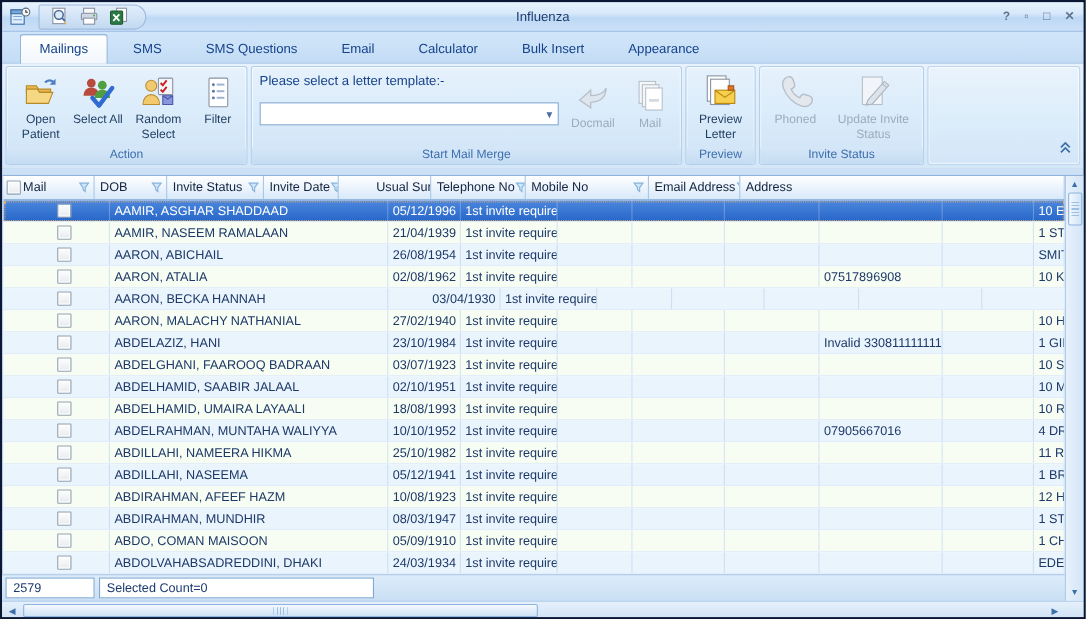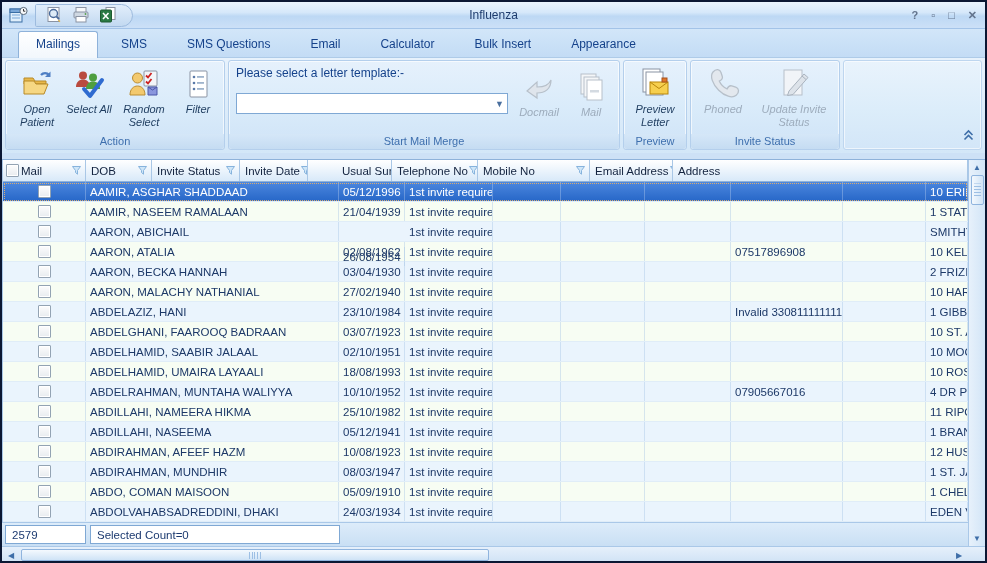--- a/index.html
+++ b/index.html
@@ -62,21 +62,21 @@
   .rgroup-body{flex:1;display:flex;align-items:stretch;padding:1px 3px;}
   .rgroup-title{
     height:15px;line-height:14px;text-align:center;font-size:11px;color:#3e6fae;
     background:linear-gradient(#d5e7f8,#c5dcf2);border-radius:0 0 3px 3px;cursor:default;
   }
   .bb{
     display:flex;flex-direction:column;align-items:center;padding-top:3px;
     font-size:11px;line-height:1.15;text-align:center;color:#1e3c5f;border-radius:3px;cursor:default;
   }
   .bb .ric{height:38px;display:flex;align-items:center;justify-content:center;}
-  .bb .lbl{width:100%;font-style:italic;}
+  .bb .lbl{width:100%;}
   .bb.disabled{color:#9dacbc;}
   .mm-body{padding:4px 7px;gap:4px;}
   .mm-left{display:flex;flex-direction:column;padding-top:1px;width:272px;}
   .mm-label{font-size:12px;color:#15428b;cursor:default;}
   .combo{
     margin-top:13px;height:21px;border:1px solid #7fa8d4;background:#fff;
     display:flex;align-items:center;position:relative;
   }
   .combo-input{
     flex:1;border:none;outline:none;height:17px;font-size:11px;padding:0 4px;
@@ -101,22 +101,22 @@
     border-bottom:1px solid #8eb2da;color:#13233f;font-size:11.5px;
   }
   .hcell{
     display:flex;align-items:center;padding:0 3px;border-right:1px solid #a9c7e6;
     overflow:hidden;white-space:nowrap;flex:0 0 auto;cursor:default;
   }
   .hcell .hlbl{margin-left:2px;}
   .hcell .funnel{margin-left:auto;display:flex;align-items:center;}
   .gbody{flex:1;overflow:hidden;background:#fff;}
   .grow{
-    display:flex;height:20px;align-items:flex-start;font-size:11.5px;color:#1d3968;
-    background:#eaf4fd;border-bottom:1px solid #e0edf8;cursor:default;
+    display:flex;height:20px;align-items:flex-end;font-size:11.5px;color:#1d3968;
+    background:#eaf4fd;border-bottom:1px solid #e0edf8;cursor:default;padding-left:14px;
   }
   .grow.alt{background:#f7fdf3;}
   .grow.selected{
     background:linear-gradient(#4c87de,#2767c8);color:#fff;
     outline:1px dotted #d8ac72;outline-offset:-2px;
   }
   .cell{
     padding:0 4px;overflow:hidden;white-space:nowrap;flex:0 0 auto;height:100%;
     display:flex;align-items:center;border-right:1px solid rgba(170,200,230,.45);
   }
@@ -506,21 +506,21 @@
             <div class="cell cell-telephone" style="width: 86px;"></div>
             <div class="cell cell-mobile" style="width: 112px;">07517896908</div>
             <div class="cell cell-email" style="width: 83px;"></div>
             <div class="cell cell-address" style="flex: 1 1 0%;">10 KELL</div>
           </div>
           <div class="grow">
             <div class="cell cell-mail" style="width: 83px; justify-content: center;">
               <span class="cb"></span>
             </div>
             <div class="cell cell-patient" style="width: 253px;">AARON, BECKA HANNAH</div>
-            <div class="cell cell-dob" style="width: 66px;">03/04/1930</div>
+            <div class="cell cell-dob" style="width: 66px; margin-left: 36px;">03/04/1930</div>
             <div class="cell cell-invite_status" style="width: 88px;">1st invite required</div>
             <div class="cell cell-invite_date" style="width: 68px;"></div>
             <div class="cell cell-usual_surgery" style="width: 84px;"></div>
             <div class="cell cell-telephone" style="width: 86px;"></div>
             <div class="cell cell-mobile" style="width: 112px;"></div>
             <div class="cell cell-email" style="width: 83px;"></div>
             <div class="cell cell-address" style="flex: 1 1 0%;">2 FRIZIN</div>
           </div>
           <div class="grow alt">
             <div class="cell cell-mail" style="width: 83px; justify-content: center;">

